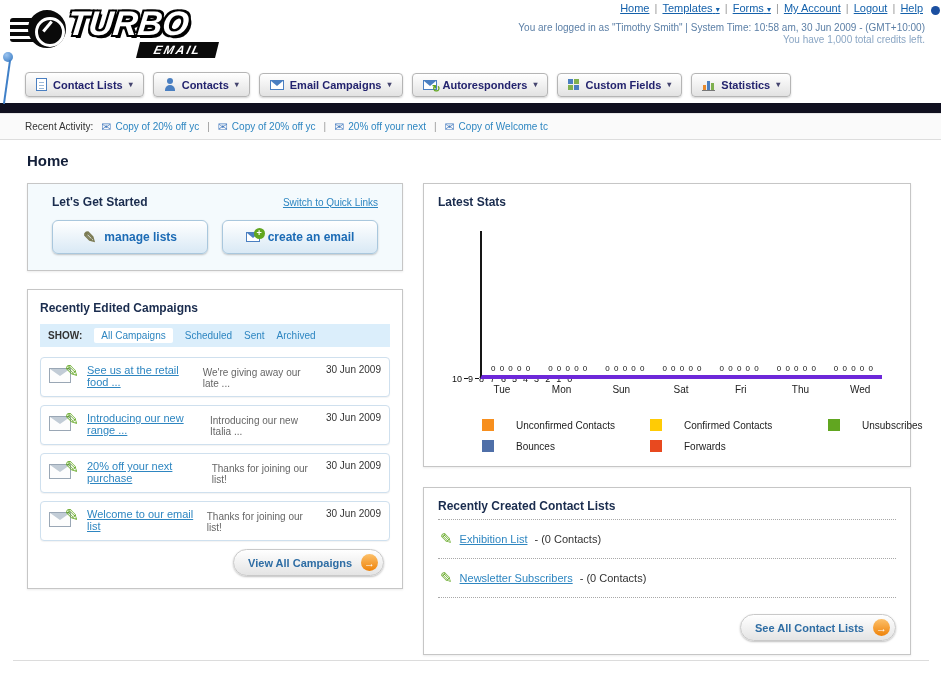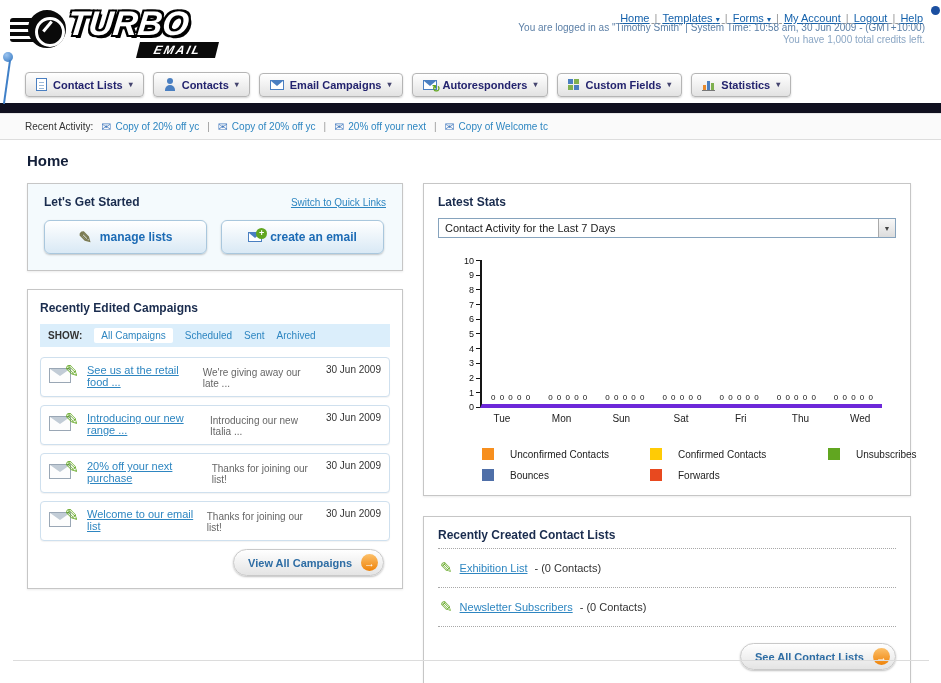--- a/index.html
+++ b/index.html
@@ -19,21 +19,21 @@
   .logo-gauge::before { content:""; position:absolute; left:5px; top:5px; width:24px; height:24px;
       border-radius:50%; border:3px solid #fff; }
   .logo-gauge::after { content:""; position:absolute; left:16px; top:8px; width:3px; height:13px;
       background:#fff; transform:rotate(40deg); }
   .logo-text { position:absolute; left:58px; top:0px; font-size:34px; font-weight:bold; font-style:italic;
       color:#fff; letter-spacing:0px; transform:skewX(-6deg);
       text-shadow:-2px -2px 0 #000, 2px -2px 0 #000, -2px 2px 0 #000, 2px 2px 0 #000, 3px 3px 0 #000; }
   .logo-sub { position:absolute; left:128px; top:38px; background:#0a0a0a; color:#fff; font-size:12px;
       font-weight:bold; font-style:italic; padding:1px 16px; transform:skewX(-14deg); letter-spacing:2px; }
 
-  .top-links { position:absolute; right:16px; top:12px; font-size:11px; color:#999; white-space:nowrap;text-decoration:underline; }
+  .top-links { position:absolute; right:16px; top:2px; font-size:11px; color:#999; white-space:nowrap; }
   .top-links a { color:#1461ab; margin:0 2px; }
   .top-links .arrow { color:#1461ab; font-size:8px; }
   .login-line { position:absolute; right:16px; top:22px; font-size:10px; color:#5b7fa6; }
   .credits-line { position:absolute; right:16px; top:34px; font-size:10px; color:#8aa6c4; }
   .corner-dot { position:absolute; right:1px; top:6px; width:9px; height:9px; border-radius:50%;
       background:#1b4fa0; }
   .left-callout-dot { position:absolute; left:3px; top:52px; width:10px; height:10px; border-radius:50%;
       background:radial-gradient(circle at 35% 30%, #9cc4ef, #2f74c0); z-index:5; }
   .left-callout-line { position:absolute; left:6px; top:60px; width:2px; height:44px; background:#3f80c8;
       transform:rotate(8deg); z-index:5; }
@@ -78,21 +78,21 @@
   
   .main { padding:10px 15px 0 27px; }
   .page-title { font-size:15px; font-weight:bold; color:#14203a; margin:2px 0 14px; }
   .columns { display:flex; gap:20px; align-items:flex-start; }
   .left-col { width:376px; }
   .right-col { width:488px; }
   .panel { border:1px solid #c6c6c6; background:#fff; box-shadow:0 1px 2px rgba(0,0,0,.08); }
   .panel-title { font-size:12px; color:#1a2c4e; font-weight:bold; }
 
   
-  .gs-panel { background:#f4fafd; padding:11px 16px 16px; margin-bottom:18px; }
+  .gs-panel { background:#f4fafd; padding:11px 24px 16px; margin-bottom:18px; }
   .gs-head { display:flex; justify-content:space-between; align-items:center; }
   .gs-head a { font-size:10px; color:#2e86c1; }
   .gs-buttons { display:flex; gap:14px; margin-top:11px; }
   .gs-btn { display:flex; align-items:center; justify-content:center; gap:8px; width:163px; height:34px;
       background:linear-gradient(#ffffff,#d9e9f5); border:1px solid #a9c7dd; border-radius:6px;
       box-shadow:0 1px 2px rgba(0,0,0,.22); color:#1c6bb5; font-weight:bold; font-size:12px; cursor:pointer; }
   .gs-btn .glyph-pencil { color:#7a7a52; font-size:16px; }
   .env-plus { position:relative; }
   .env-plus .plus-badge { position:absolute; right:-6px; top:-5px; width:11px; height:11px; border-radius:50%;
       background:#61a620; color:#fff; font-size:9px; line-height:11px; text-align:center; font-weight:bold; }
@@ -129,34 +129,34 @@
   
   .stats-panel { padding:11px 14px 14px; margin-bottom:20px; }
   .stats-select { display:flex; justify-content:space-between; align-items:center; height:20px;
       border:1px solid #86a3bd; background:#fff; margin-top:9px; padding-left:6px; font-size:11px;
       color:#222; cursor:pointer; }
   .select-arrow-box { width:17px; height:18px; background:linear-gradient(#f8f8f8,#dcdcdc);
       border-left:1px solid #aaa; display:flex; align-items:center; justify-content:center;
       font-size:7px; color:#444; }
   .chart-wrap { margin:22px 0 0 14px; }
   .chart-main { display:flex; }
-  .y-axis { width:28px; height:156px; display:flex; flex-direction:column; justify-content:space-between;
+  .y-axis { width:28px; height:156px; display:flex; flex-direction:row; justify-content:space-between;
       align-items:flex-end; font-size:9px; color:#111; margin-top:-4px; }
   .y-tick { display:flex; align-items:center; gap:2px; height:9px; }
   .y-tick .dash { width:4px; height:1px; background:#111; }
   .plot-and-x { width:402px; }
   .plot { height:148px; border-left:2px solid #161616; border-bottom:4px solid #6d28d9;
       display:flex; align-items:flex-end;justify-content:center; }
   .groups { display:flex; width:100%; }
   .chart-group { flex:1; text-align:center; font-size:8px; color:#111; padding-bottom:2px; word-spacing:2px; }
   .x-labels { display:flex; width:100%; margin-top:5px;gap:16px; }
   .x-label { flex:1; text-align:center; font-size:10px; color:#222; }
   .legend { margin:24px 0 0 30px; display:grid; grid-template-columns:168px 178px 130px; row-gap:9px;
       font-size:10px; color:#222; }
-  .legend-item { display:flex; align-items:center; gap:16px; }
+  .legend-item { display:flex; align-items:center; gap:22px; }
   .swatch { width:12px; height:12px; flex:0 0 12px; }
 
   
   .cl-panel { padding:11px 14px 13px; }
   .cl-list { margin-top:6px; }
   .cl-item { display:flex; align-items:center; gap:7px; padding:10px 2px; border-top:1px dotted #a8a8a8; cursor:pointer; }
   .cl-item:last-child { border-bottom:1px dotted #a8a8a8; }
   .cl-item .glyph-pencil { color:#61a620; font-size:15px; }
   .cl-link { font-size:11px; color:#2e86c1; }
   .cl-suffix { font-size:11px; color:#333; text-decoration:none; }
@@ -346,26 +346,20 @@
                   <span>→</span>
                 </span>
             </span>
           </div>
         </div>
       </div>
 
       <div class="right-col">
         <div class="panel stats-panel">
           <div class="panel-title">Latest Stats</div>
-          <div class="stats-select">
-            <span>Contact Activity for the Last 7 Days</span>
-            <span class="select-arrow-box">
-                <span>▼</span>
-              </span>
-          </div>
 
           <div class="chart-wrap">
             <div class="chart-main">
               <div class="y-axis">
                   <div class="y-tick">
                     <span>10</span>
                     <span class="dash"></span>
                   </div>
                   <div class="y-tick">
                     <span>9</span>

